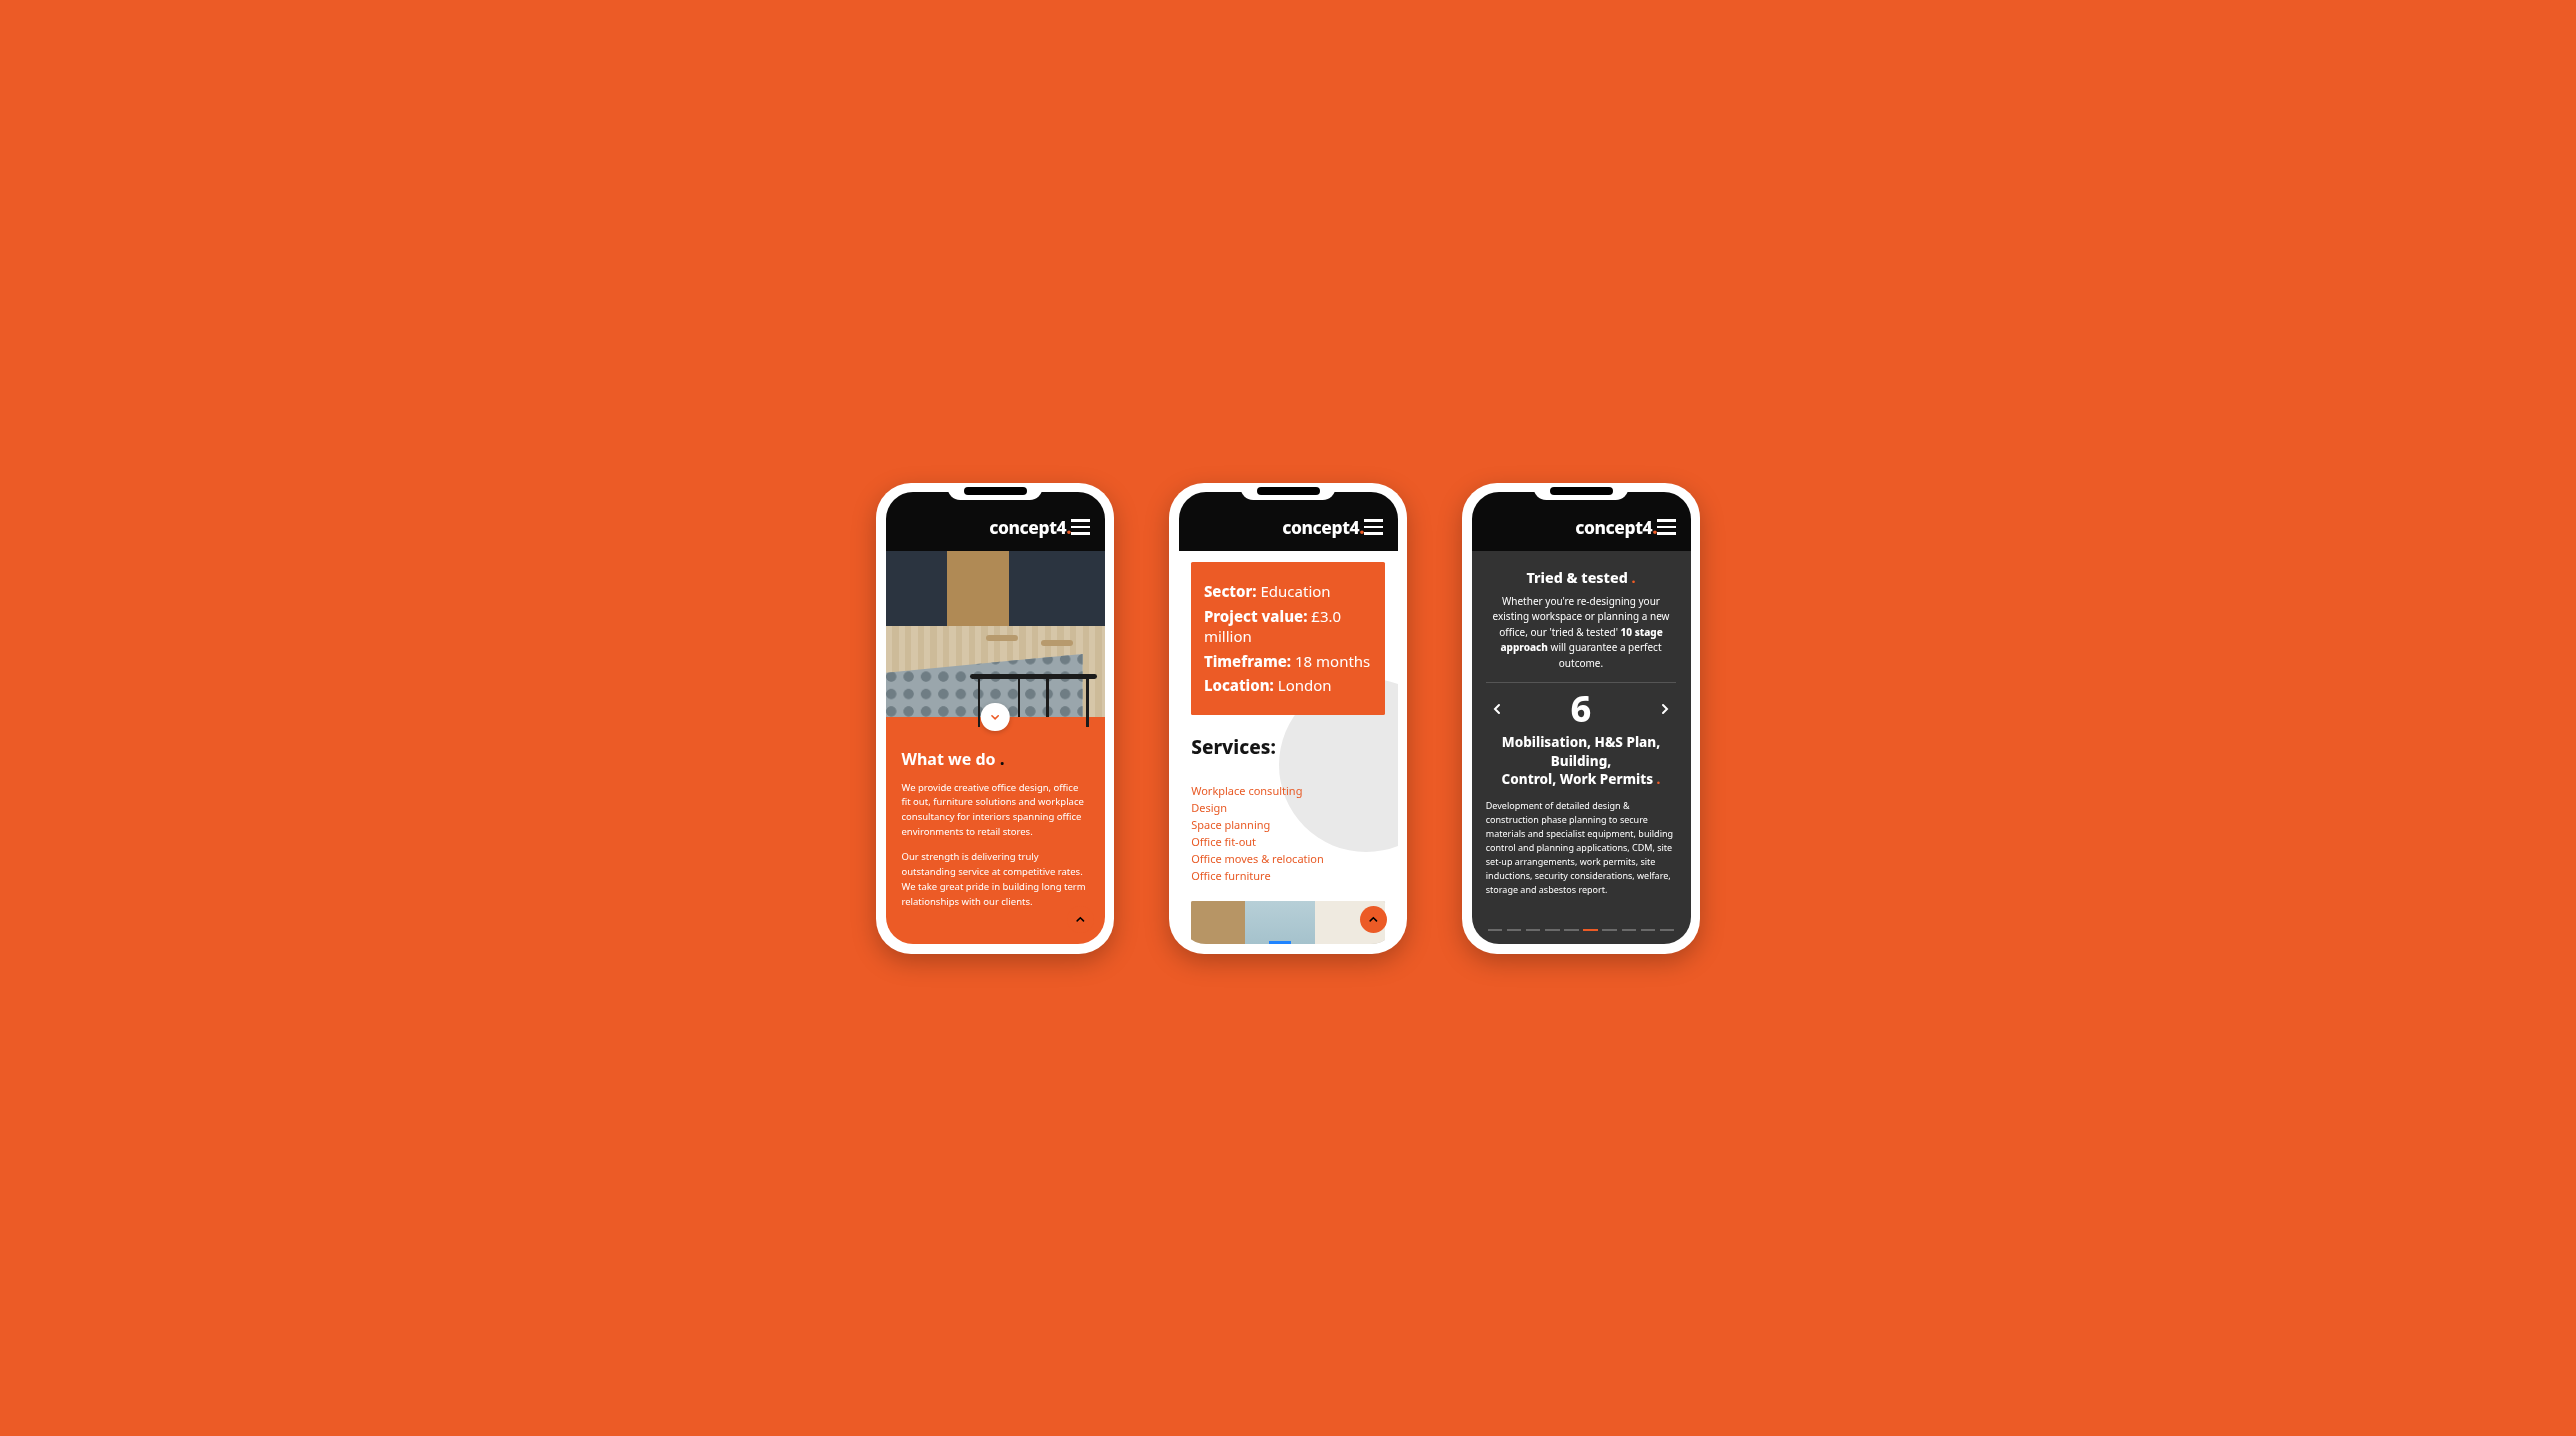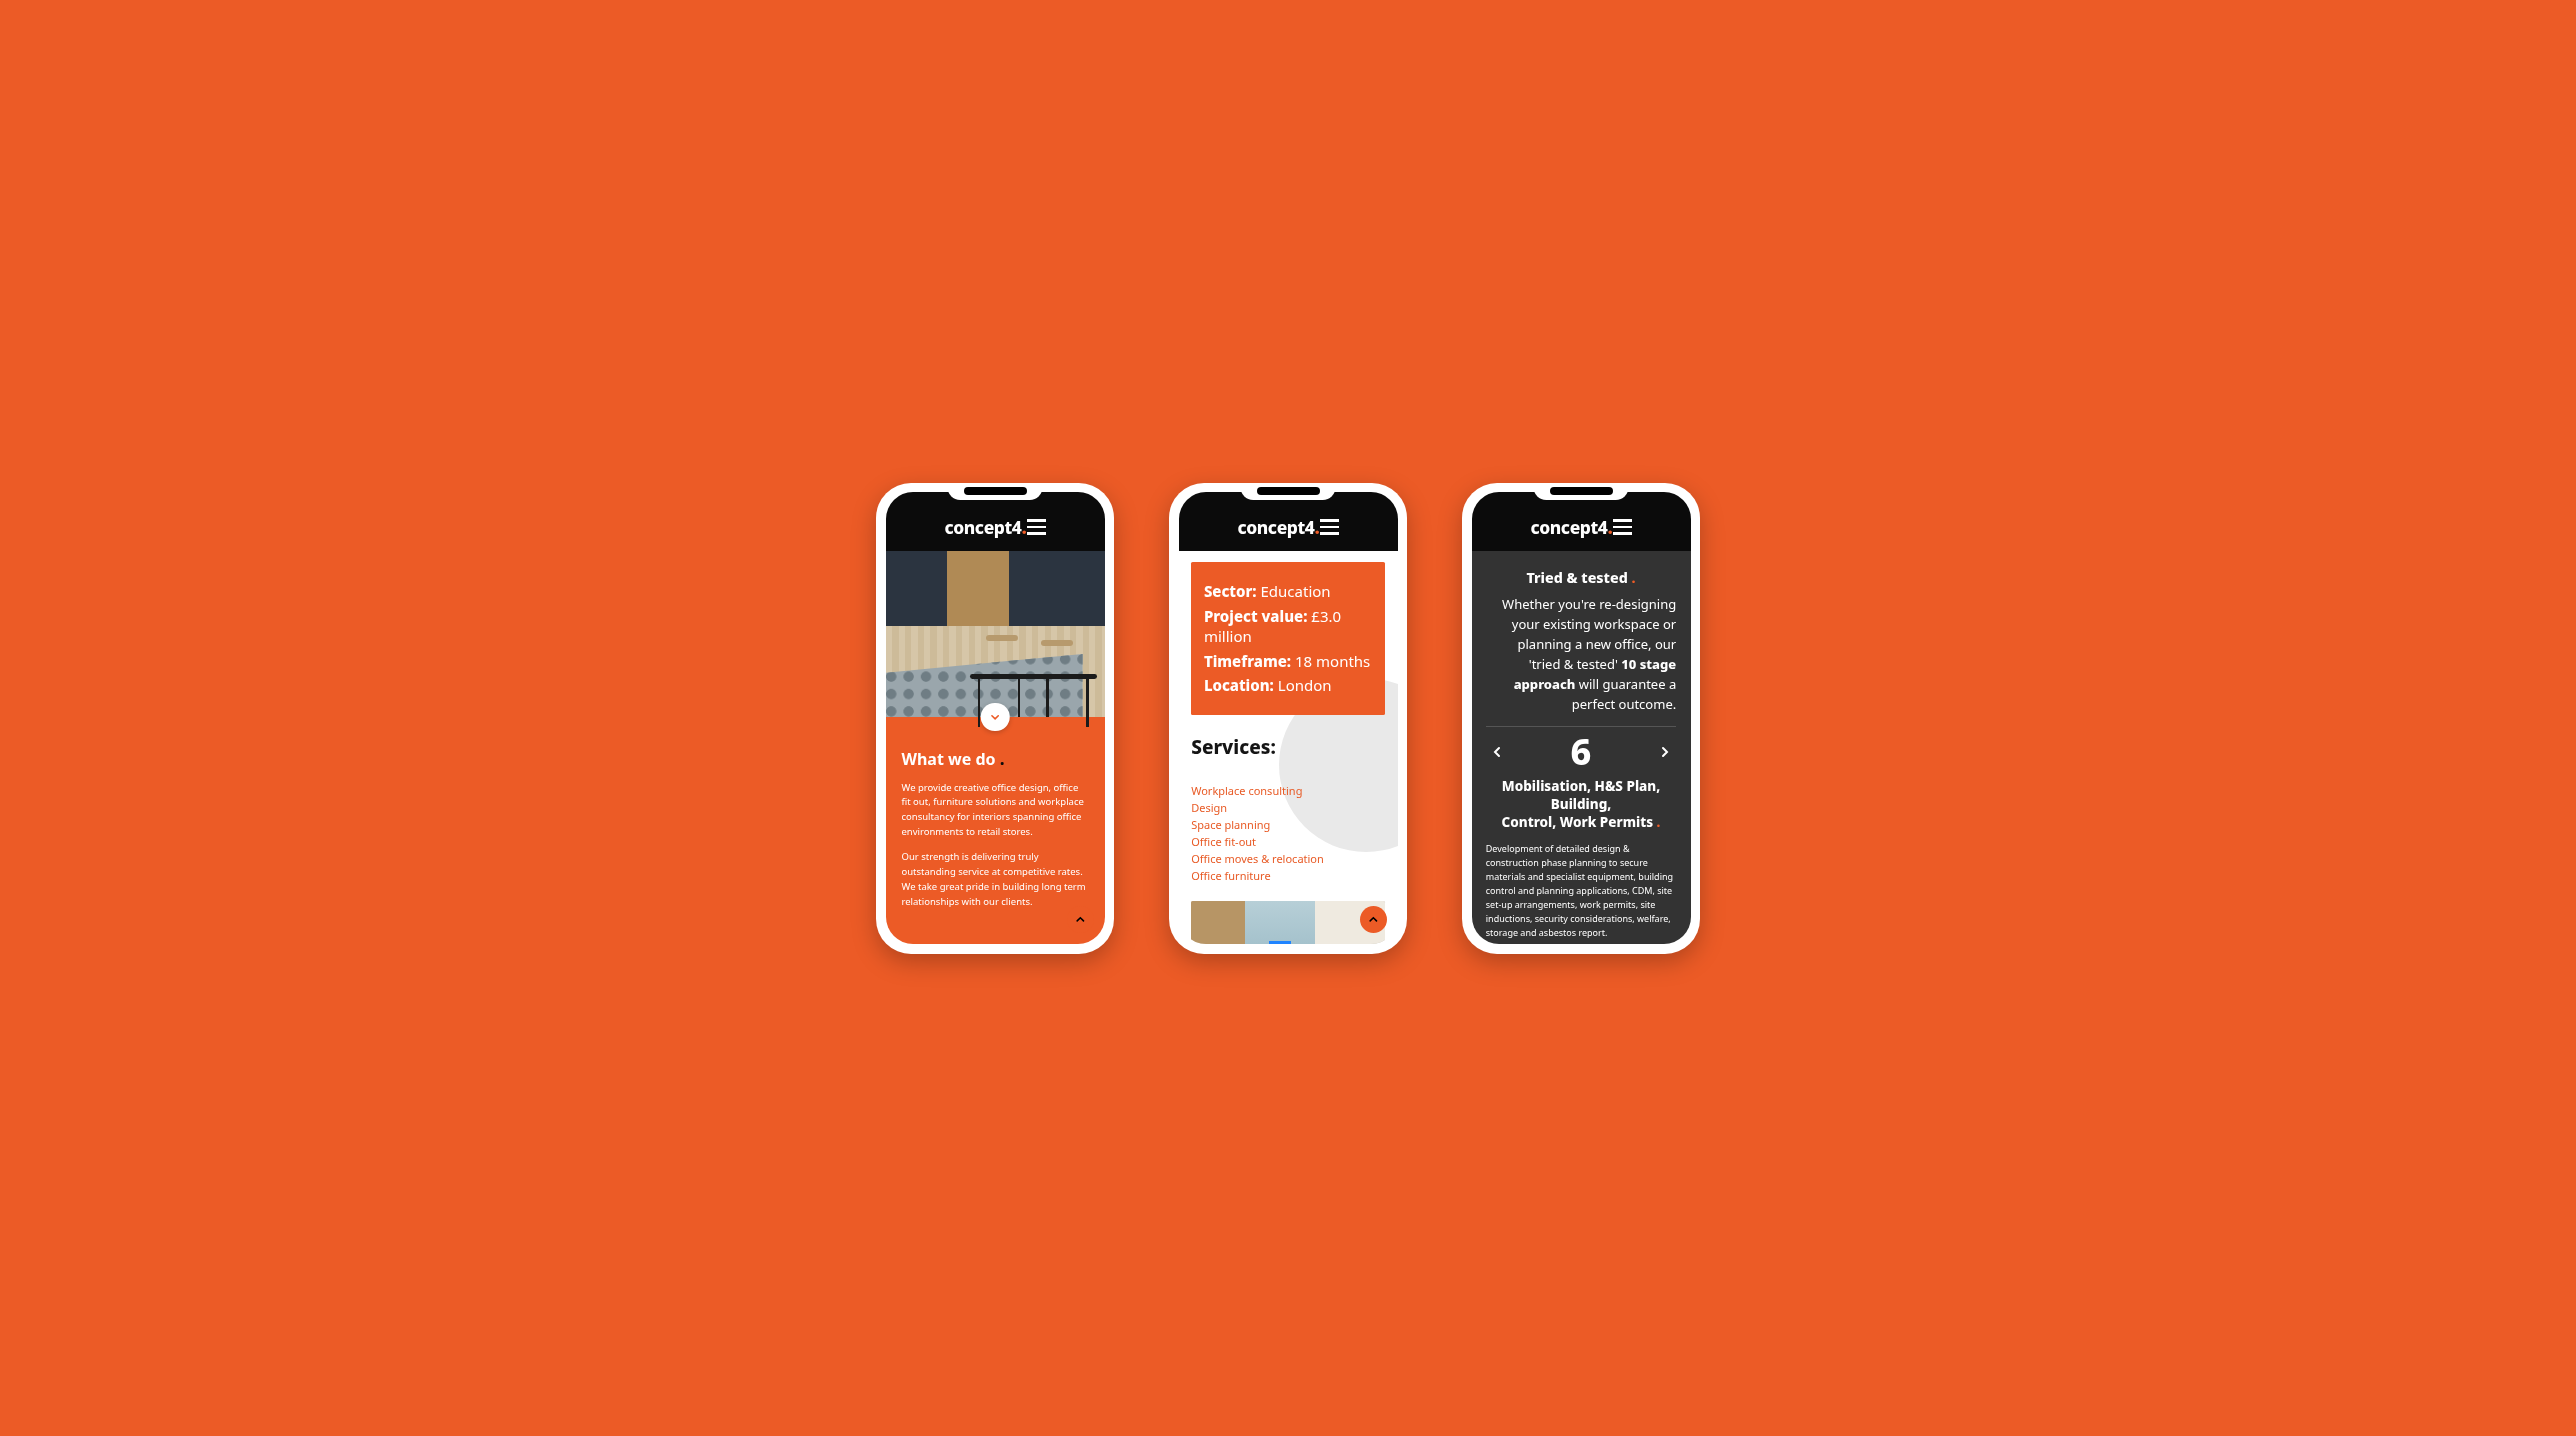--- a/index.html
+++ b/index.html
@@ -62,21 +62,21 @@
     display:flex;
     flex-direction:column;
   }
   
   .hdr{
     background:var(--black);
     color:var(--white);
     padding:22px 14.3px 11px 14.3px;
     display:flex;
     align-items:center;
-    justify-content:center;
+    justify-content:flex-end;
   }
   .brand{font-weight:800;font-size:17.4px;letter-spacing:-0.4px;}
   .brand .dot{color:var(--orange);font-size:19px;}
   .hamb{display:flex;flex-direction:column;gap:4px;cursor:pointer;}
   .hamb span{display:block;width:19px;height:2.4px;background:var(--white);}
   
   .fab{
     position:absolute;
     right:11px;bottom:11px;
     width:27px;height:27px;border-radius:50%;
@@ -153,21 +153,21 @@
   }
   .thumb .pane{flex:1;position:relative;}
   .thumb .door{background:#b79565;flex:0 0 28%;}
   .thumb .glass{background:linear-gradient(180deg,#b7cfd7,#8fb2bf);}
   .thumb .accent{position:absolute;width:22px;height:22px;background:#1f84ff;left:34%;top:42%;}
 
   
   .p3-body{flex:1;background:var(--dark);color:var(--white);padding:14.3px 14.3px 12.7px;display:flex;flex-direction:column;}
   .p3-title{font-weight:800;font-size:14.3px;text-align:center;margin:3.2px 0 6.3px;}
   .p3-title .d{font-size:14.3px;color:var(--orange);}
-  .lead{font-size:13px;text-align:right;line-height:1.55;margin-bottom:11px;}
+  .lead{font-size:10px;text-align:center;line-height:1.55;margin-bottom:11px;}
   .lead b{font-weight:800;}
   .rule{height:0.8px;background:#555;margin:0 0 8px;}
   .carousel{display:flex;align-items:center;justify-content:space-between;gap:6.3px;}
   .arrow{width:22px;height:22px;display:flex;align-items:center;justify-content:center;cursor:pointer;}
   .stage-num{font-size:36px;font-weight:800;text-align:center;line-height:1;}
   .stage-name{font-size:13.5px;font-weight:800;text-align:center;margin-top:6.3px;line-height:1.35;}
   .stage-name .d{color:var(--orange);}
   .stage-desc{font-size:9px;text-align:left;line-height:1.55;margin-top:11px;}
   .dots{margin-top:auto;padding-top:11px;display:flex;gap:4.8px;justify-content:center;}
   .dash{width:14.3px;height:2.4px;background:#6a6a6a;}

